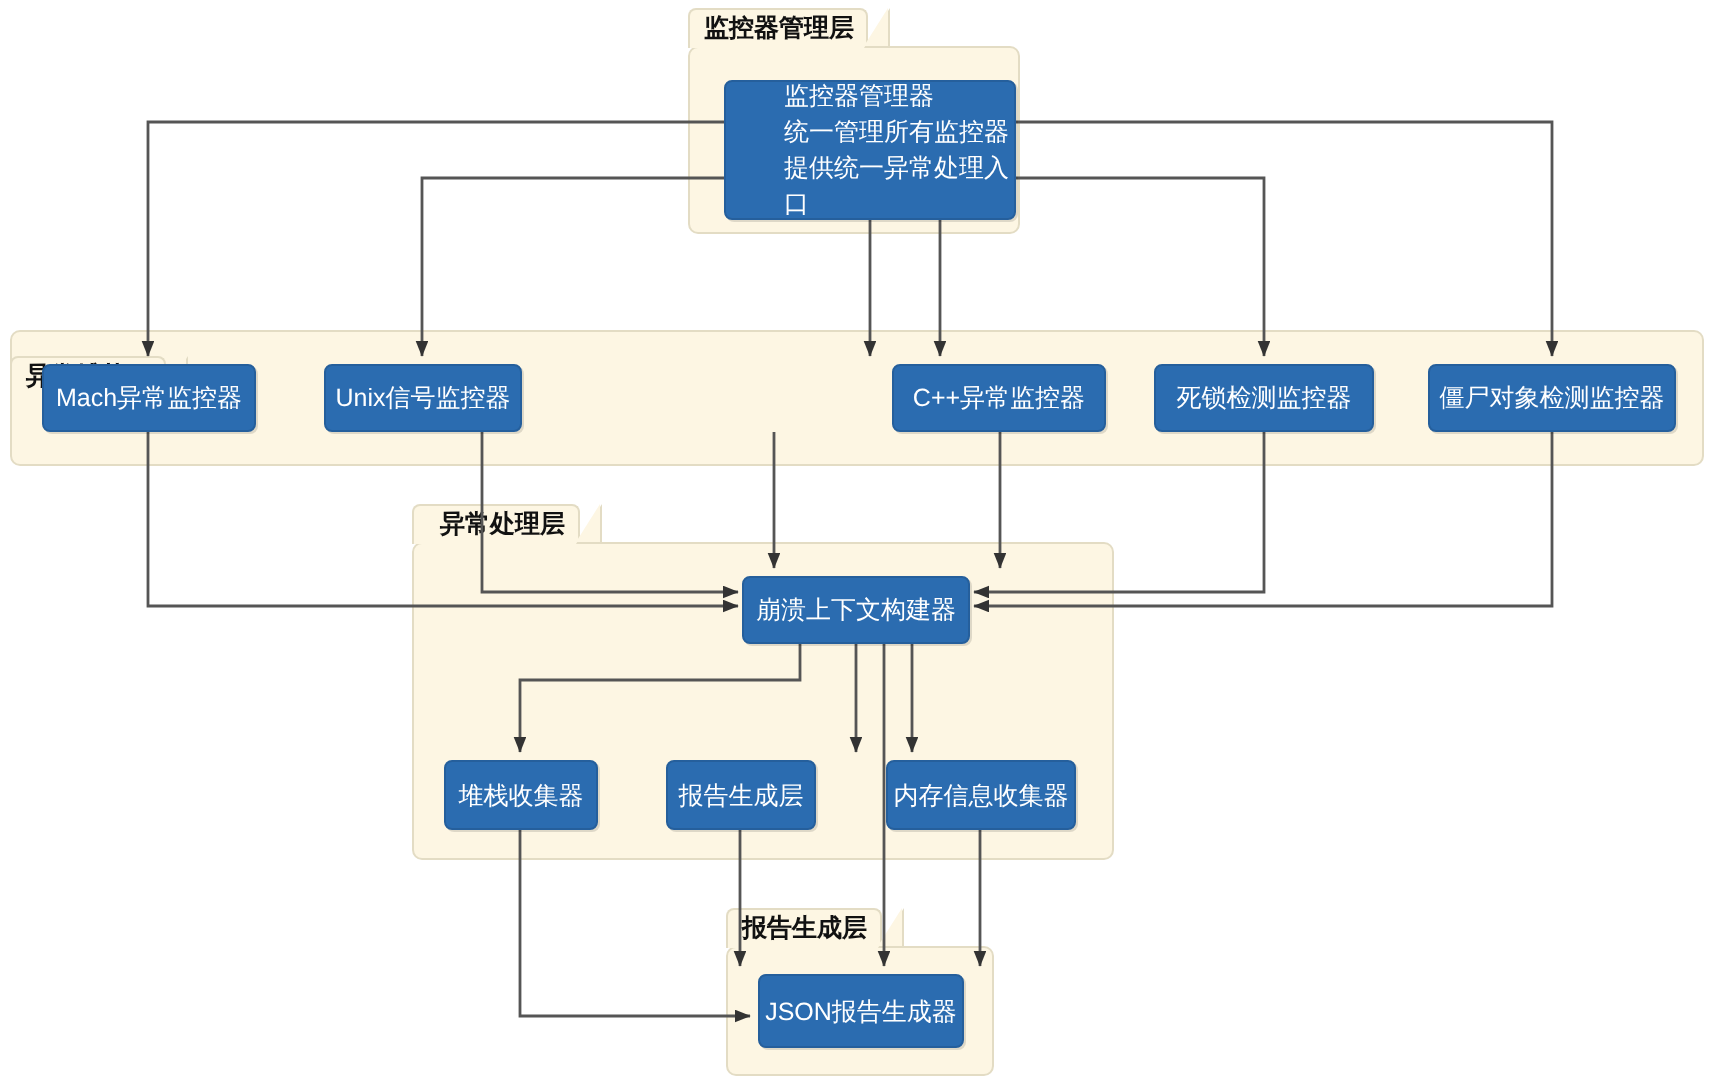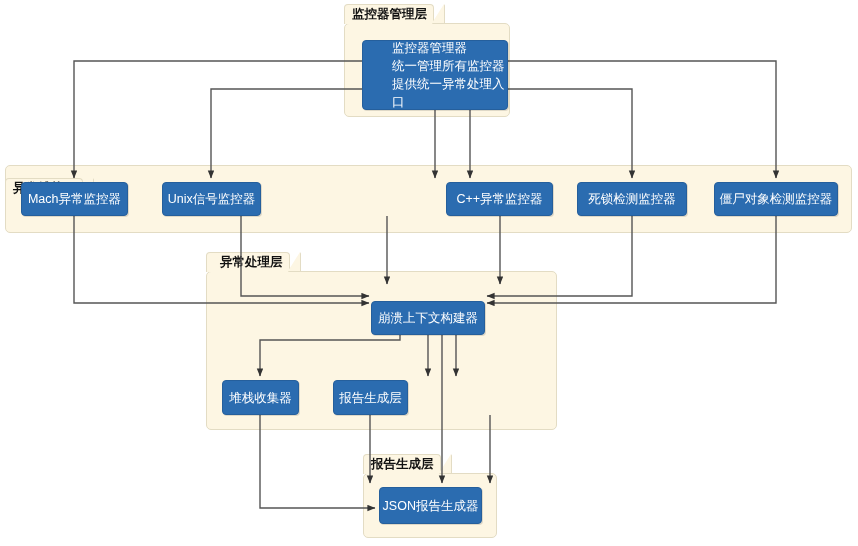--- a/index.html
+++ b/index.html
@@ -87,20 +87,21 @@
   <div class="node multiline" style="left:362px;top:40px;width:146px;height:70px;">监控器管理器
 统一管理所有监控器
 提供统一异常处理入口</div>
 
   <div class="node" style="left:21px;top:182px;width:107px;height:34px;">Mach异常监控器</div>
   <div class="node" style="left:162px;top:182px;width:99px;height:34px;">Unix信号监控器</div>
   <div class="node" style="left:446px;top:182px;width:107px;height:34px;">C++异常监控器</div>
   <div class="node" style="left:577px;top:182px;width:110px;height:34px;">死锁检测监控器</div>
   <div class="node" style="left:714px;top:182px;width:124px;height:34px;">僵尸对象检测监控器</div>
 
-  <div class="node" style="left:371px;top:288px;width:114px;height:34px;margin-top:13px;">崩溃上下文构建器</div>
+  <div class="node" style="left:371px;top:288px;width:114px;height:34px;">崩溃上下文构建器</div>
 
   <div class="node" style="left:222px;top:380px;width:77px;height:35px;">堆栈收集器</div>
   <div class="node" style="left:333px;top:380px;width:75px;height:35px;">报告生成层</div>
+  <div class="node" style="left:443px;top:380px;width:95px;height:35px;">内存信息收集器</div>
 
   <div class="node" style="left:379px;top:487px;width:103px;height:37px;">JSON报告生成器</div>
 
 </div>
 
 </body></html>

